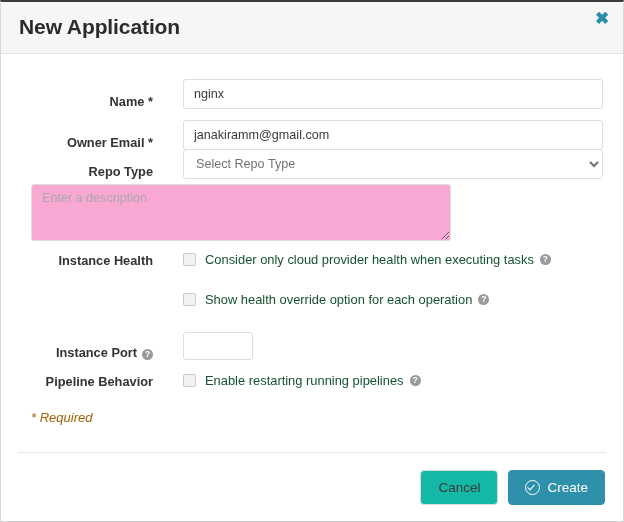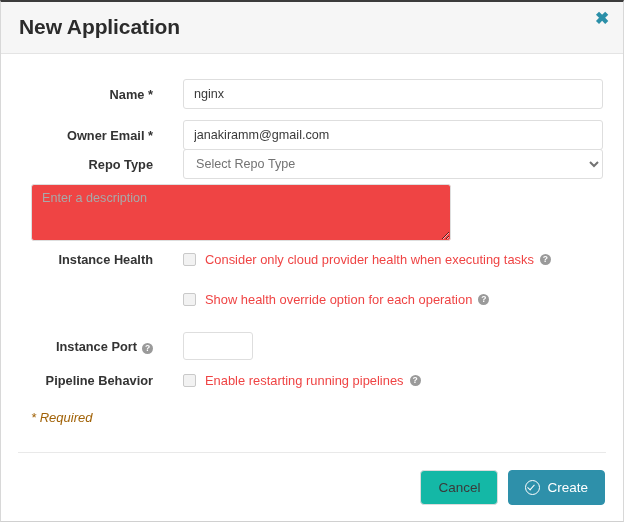--- a/index.html
+++ b/index.html
@@ -59,21 +59,21 @@
   
   .modal-body {
     position: relative;
     height: 398px;
   }
   .form-row {
     position: absolute;
     left: 0;
     right: 0;
     display: flex;
-    align-items: center;
+    align-items: flex-end;
   }
   .form-label {
     width: 152px;
     text-align: right;
     font-size: 12.8px;
     font-weight: bold;
     color: #333333;
     padding-right: 0;
     box-sizing: border-box;
     white-space: nowrap;
@@ -116,21 +116,21 @@
   textarea.textarea-input {
     box-sizing: border-box;
     width: 420px;
     height: 57px;
     padding: 6px 10px;
     font-family: "Liberation Sans", sans-serif;
     font-size: 12.6px;
     color: #3a3a3a;
     border: 1px solid #dedede;
     border-radius: 3px;
-    background: #ef4444;
+    background: #f9a8d4;
     outline: none;
     resize: vertical;
   }
   textarea.textarea-input::placeholder,
   input.text-input::placeholder { color: #a9a9a9; }
 
   .check-line {
     display: flex;
     align-items: center;
     height: 18px;
@@ -143,21 +143,21 @@
     height: 13px;
     margin: 0 9px 0 0;
     border: 1px solid #c9c9c9;
     border-radius: 2px;
     background: #f2f2f2;
     cursor: pointer;
     flex: none;
   }
   .check-text {
     font-size: 12.9px;
-    color: #ef4444;
+    color: #14532d;
     white-space: nowrap;
   }
   .help-icon {
     display: inline-block;
     width: 11px;
     height: 11px;
     margin-left: 6px;
     border-radius: 50%;
     background: #9a9a9a;
     color: #ffffff;

